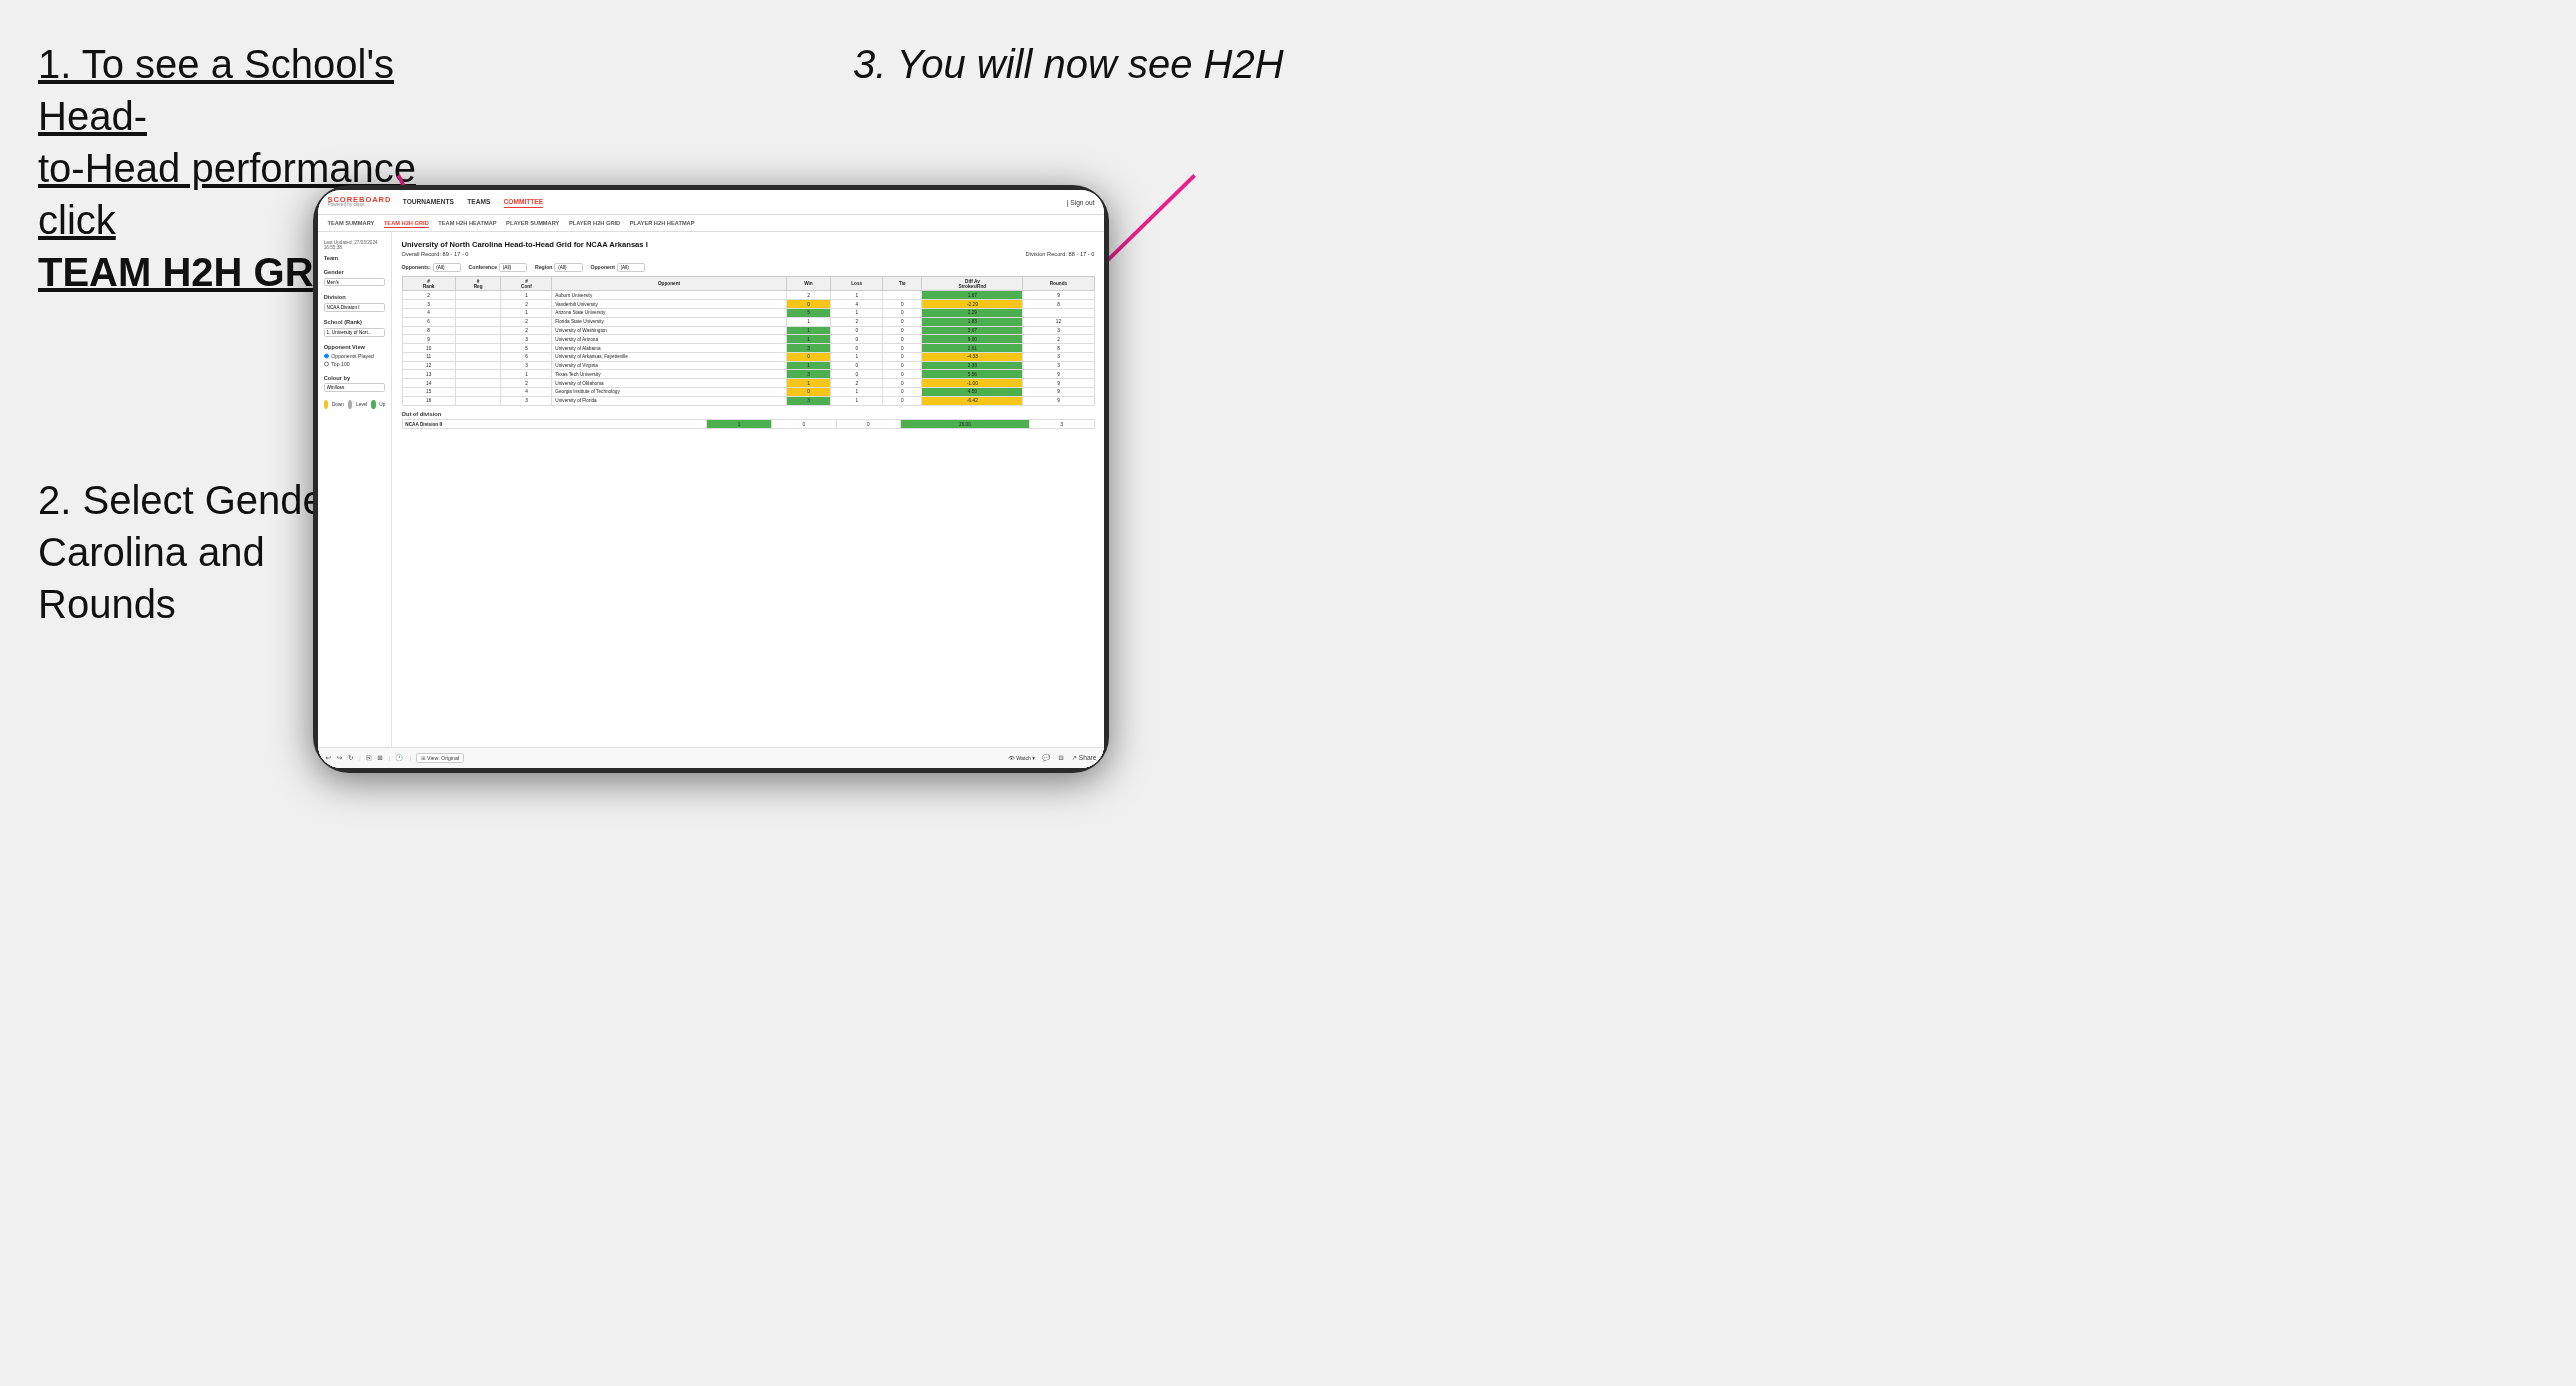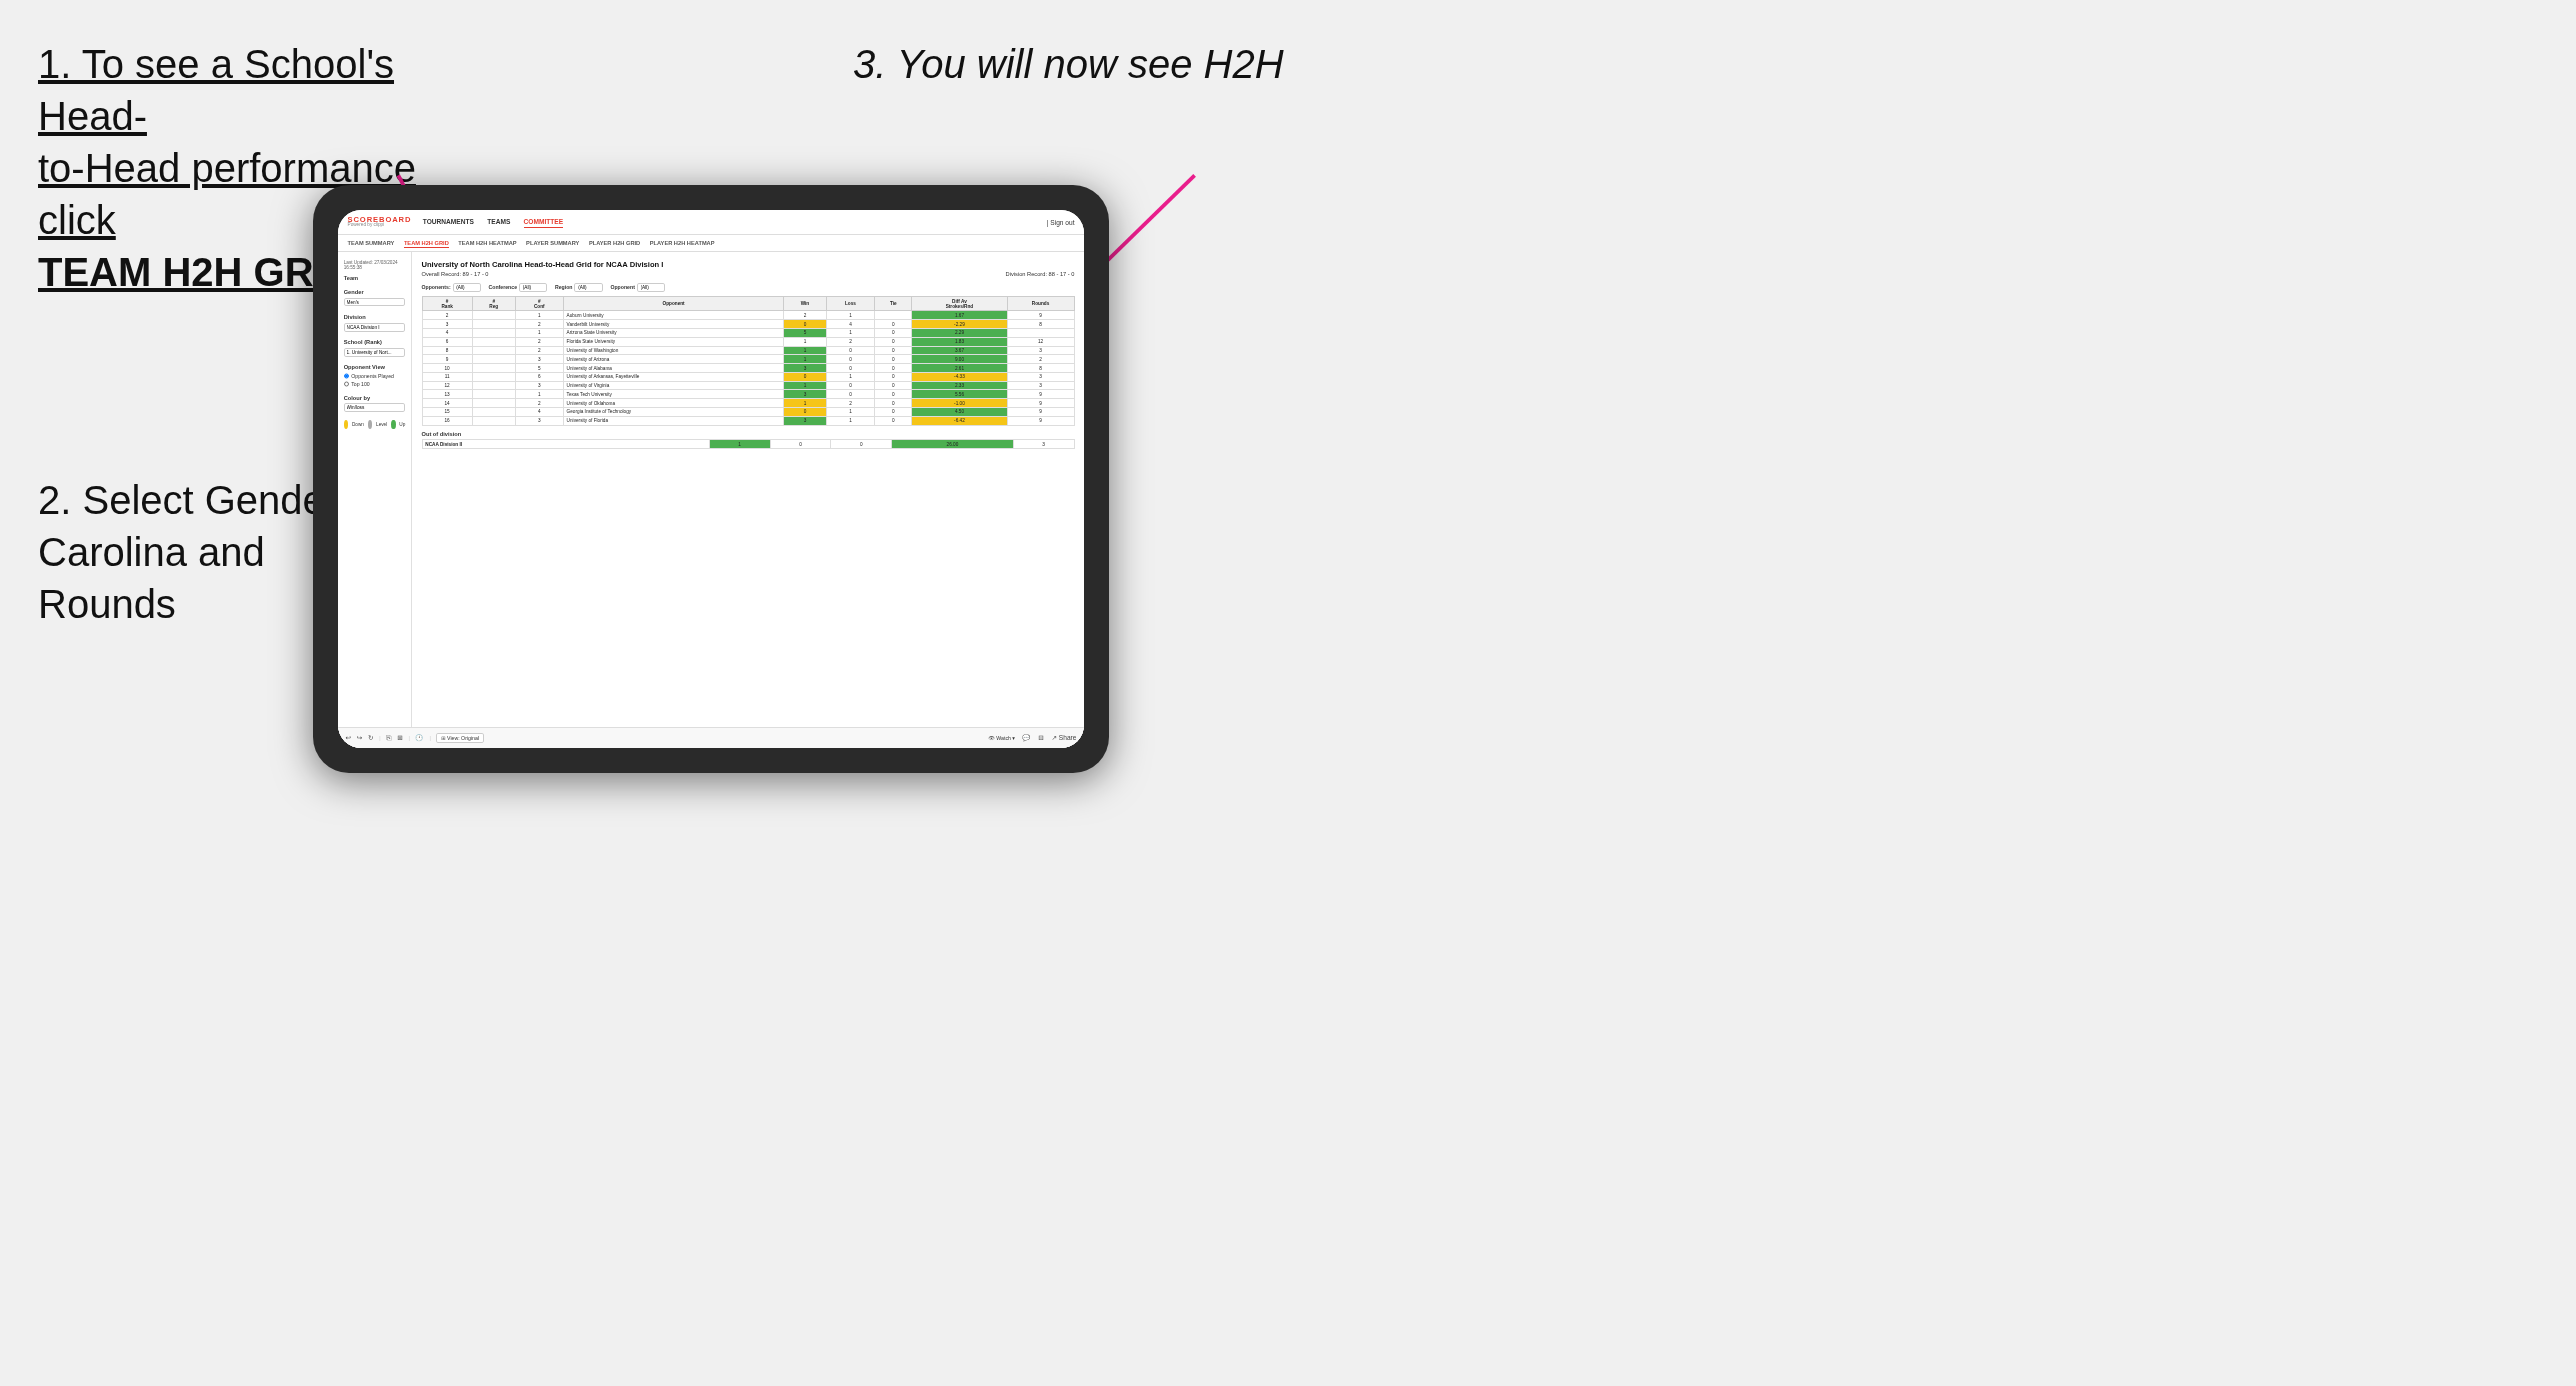--- a/index.html
+++ b/index.html
@@ -28,21 +28,21 @@
     
     .tablet {
       position: absolute;
       left: 313px;
       top: 185px;
       width: 796px;
       height: 588px;
       background: #2a2a2a;
       border-radius: 36px;
       box-shadow: 0 7.6px 38px rgba(0,0,0,0.5);
-      padding: 25px;
+      padding: 5px;
     }
     .tablet-screen {
       background: #fff;
       border-radius: 23px;
       width: 100%;
       height: 100%;
       overflow: hidden;
       position: relative;
     }
 
@@ -401,21 +401,21 @@
           <div class="color-dot yellow"></div>
           <span class="color-label">Down</span>
           <div class="color-dot gray"></div>
           <span class="color-label">Level</span>
           <div class="color-dot green"></div>
           <span class="color-label">Up</span>
         </div>
       </div>
 
       <div class="grid-area">
-        <div class="grid-title">University of North Carolina Head-to-Head Grid for NCAA Division I</div>
+        <div class="grid-title">University of North Carolina Head-to-Head Grid for NCAA Arkansas I</div>
         <div class="grid-records">
           <span>Overall Record: 89 - 17 - 0</span>
           <span>Division Record: 88 - 17 - 0</span>
         </div>
 
         <div class="filters-row">
           <div class="filter-group">
             <span class="filter-label">Opponents:</span>
             <select class="filter-select"><option>(All)</option></select>
           </div>

